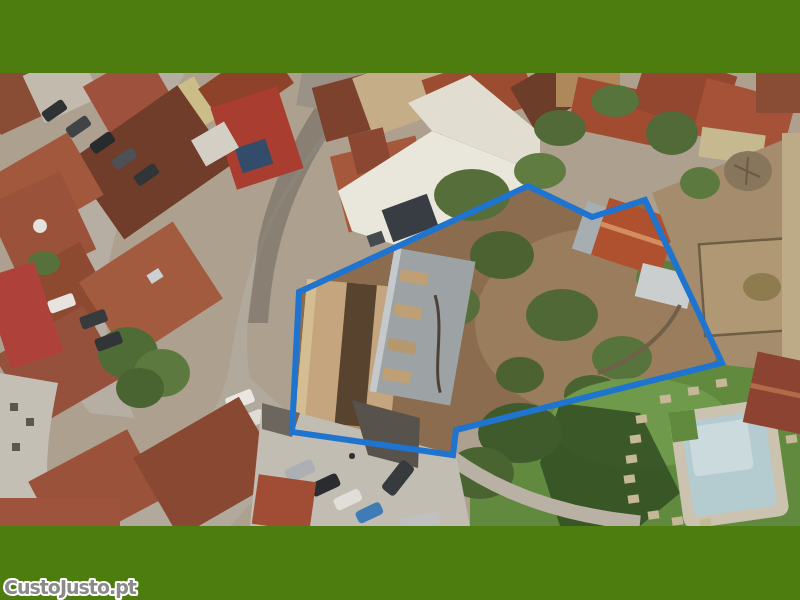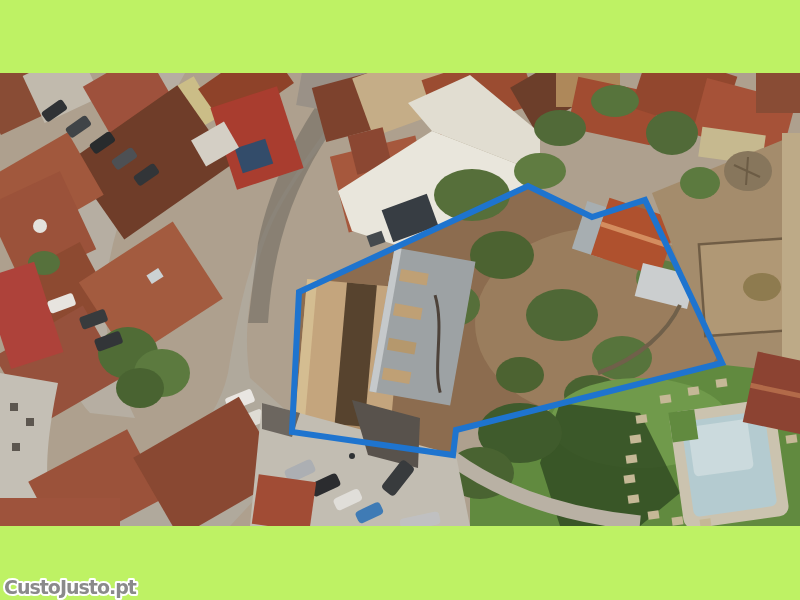--- a/index.html
+++ b/index.html
@@ -1,16 +1,16 @@
 <!DOCTYPE html>
 <html><head>
 <meta charset="utf-8">
 <style>
   html,body{margin:0;padding:0;background:#fff;}
-  .stage{position:relative;width:800px;height:600px;background:#bef264;overflow:hidden;
+  .stage{position:relative;width:800px;height:600px;background:#4d7c0f;overflow:hidden;
          font-family:"DejaVu Sans","Liberation Sans",sans-serif;}
   .photo{position:absolute;left:0;top:73px;width:800px;height:453px;}
   .photo svg{display:block;}
   .wm{position:absolute;left:2px;top:574px;width:300px;height:26px;}
   .wm text{font-family:"DejaVu Sans","Liberation Sans",sans-serif;font-weight:bold;
            font-size:19px;letter-spacing:-1px;paint-order:stroke;stroke:#ffffff;
            stroke-width:4px;stroke-linejoin:round;fill:#8a8a8a;}
   .boundary{fill:none;stroke:#1e74cf;stroke-width:6;stroke-linejoin:miter;}
 </style>
 </head>

